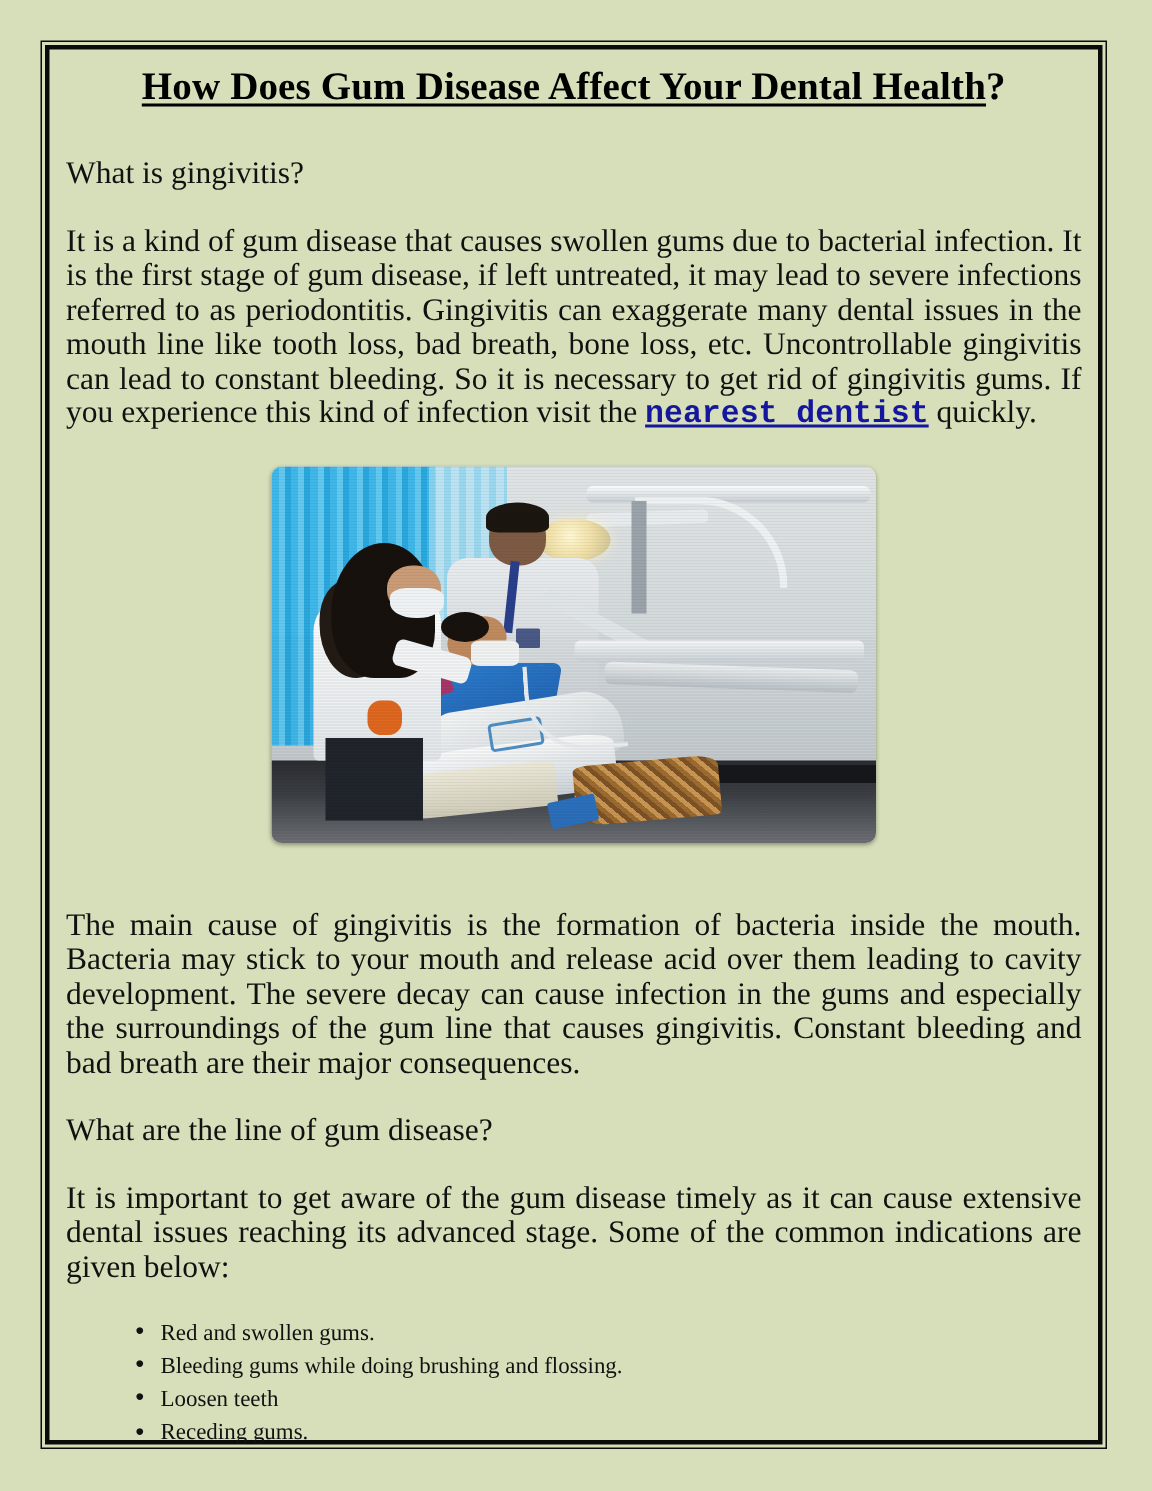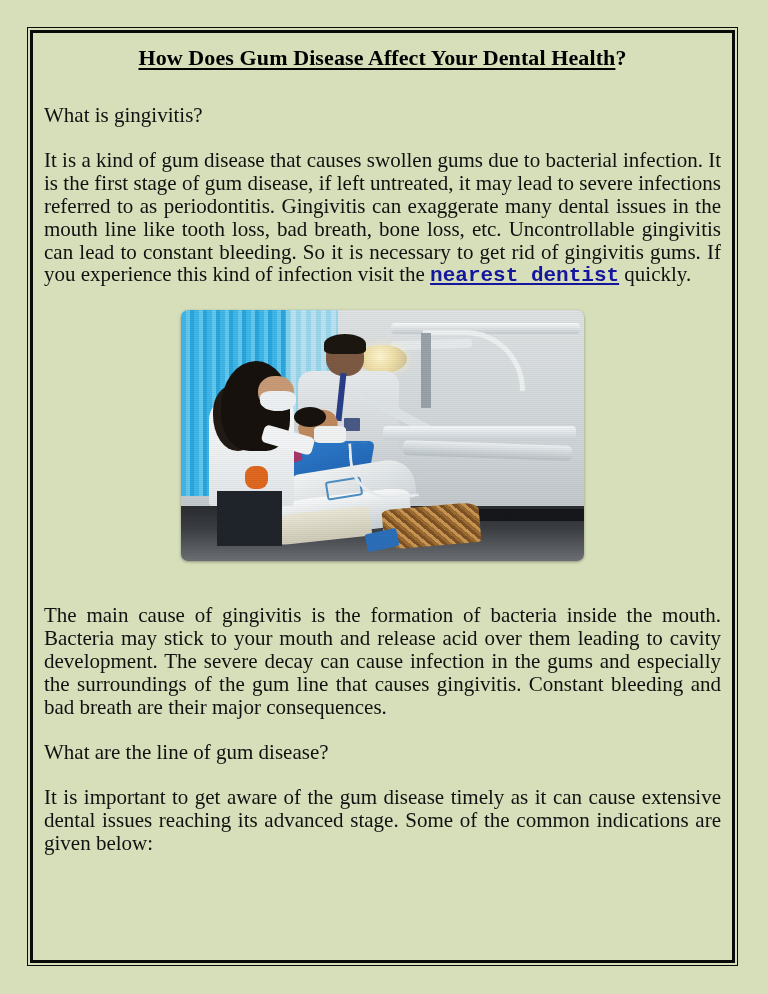--- a/index.html
+++ b/index.html
@@ -45,21 +45,21 @@
 
   .content {
     position: absolute;
     left: 44px;
     top: 40px;
     width: 677px;
     height: 915px;
   }
 
   .doc-title {
-    font-size: 22px;
+    font-size: 26px;
     font-weight: bold;
     text-align: center;
     line-height: 36px;
     color: #000000;
     letter-spacing: 0.1px;
     margin: 0;
     padding: 0 2px;
   }
   .doc-title .u { text-decoration: underline; text-underline-offset: 3px; }
 
@@ -408,15 +408,21 @@
     <div class="gap-para"></div>
 
     <p class="body-text left">What are the line of gum disease?</p>
 
     <div class="gap-para"></div>
 
     <p class="body-text">It is important to get aware of the gum disease timely as it can cause extensive dental issues reaching its advanced stage. Some of the common indications are given below:</p>
 
     <div class="gap-para"></div>
 
+    <ul class="signs">
+      <li>Red and swollen gums.</li>
+      <li>Bleeding gums while doing brushing and flossing.</li>
+      <li>Loosen teeth</li>
+      <li>Receding gums.</li>
+    </ul>
 
   </div>
 </div>
 
 </body></html>

